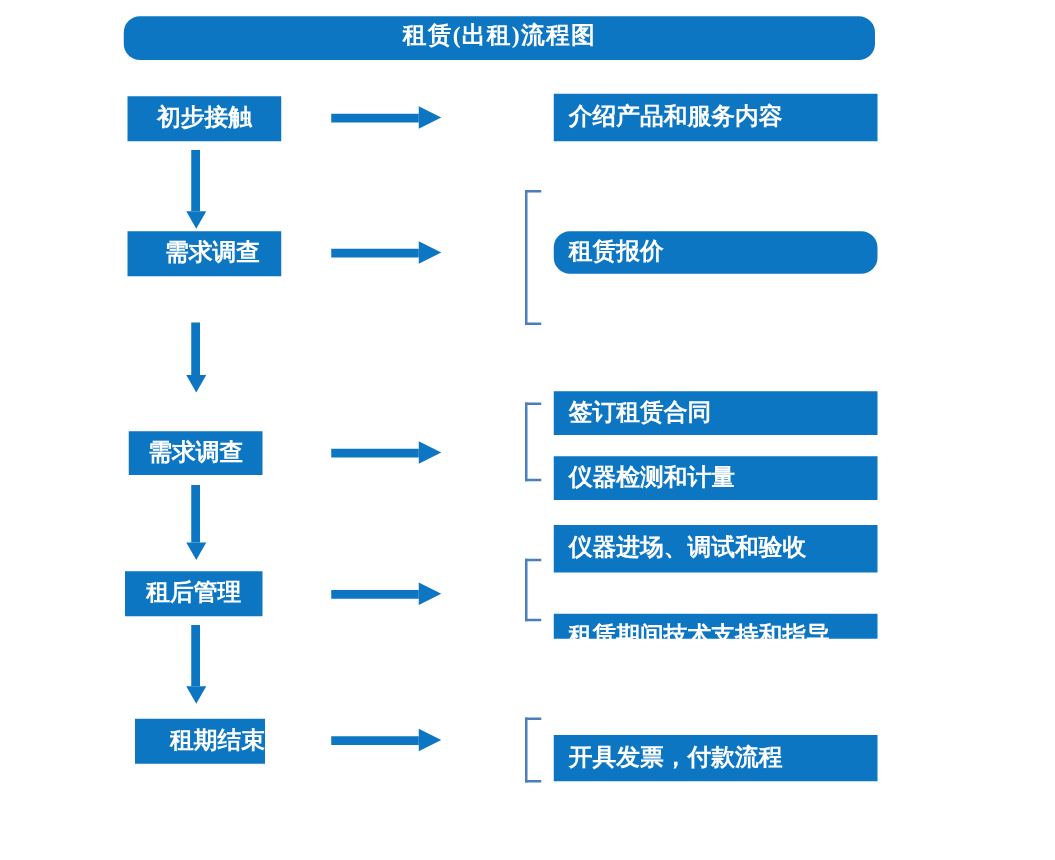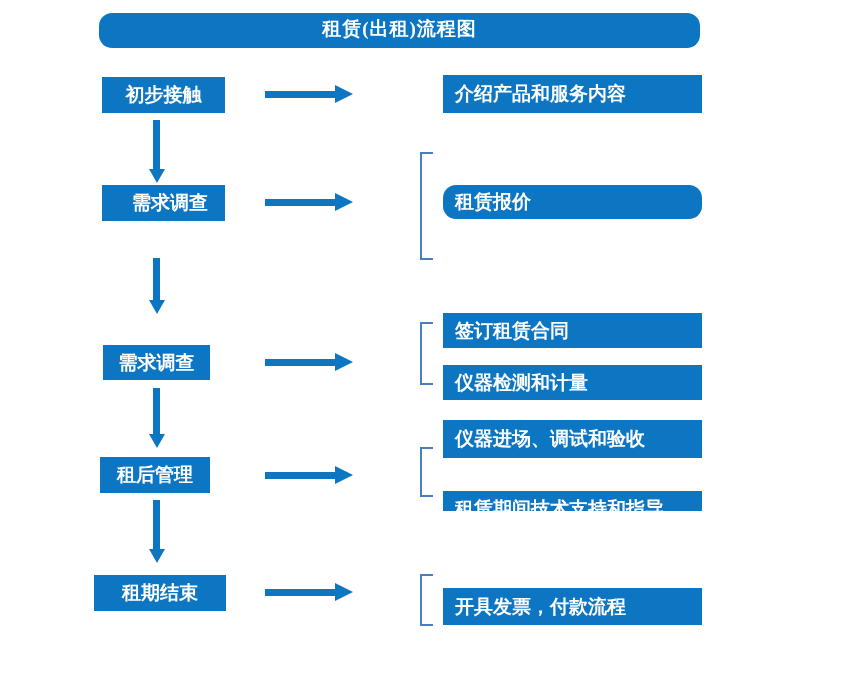--- a/index.html
+++ b/index.html
@@ -28,21 +28,21 @@
     font-weight:bold;font-size:19px;white-space:nowrap;
   }
   .left-box{text-align:center;}
   .right-box{text-align:left;padding-left:12px;}
 
   
   .l1{left:102px;top:77px;width:123px;height:36px;line-height:36px;}
   .l2{left:102px;top:185px;width:123px;height:36px;line-height:36px;padding-left:13px;}
   .l3{left:103px;top:345px;width:107px;height:35px;line-height:35px;}
   .l4{left:100px;top:457px;width:110px;height:36px;line-height:36px;}
-  .l5{left:94px;top:575px;width:132px;height:36px;line-height:36px;}
+  .l5{left:108px;top:575px;width:104px;height:36px;line-height:36px;text-align:right;}
 
   
   .r1a{left:443px;top:75px;width:259px;height:38px;line-height:38px;}
   .r2a{left:443px;top:135px;width:259px;height:34px;line-height:34px;}
   .r2b{left:443px;top:185px;width:259px;height:34px;line-height:34px;border-radius:13px;}
   .r2c{left:443px;top:242px;width:259px;height:35px;line-height:35px;}
   .r3a{left:443px;top:313px;width:259px;height:35px;line-height:35px;}
   .r3b{left:443px;top:365px;width:259px;height:35px;line-height:35px;}
   .r4a{left:443px;top:420px;width:259px;height:38px;line-height:38px;}
   .r4b{left:443px;top:491px;width:259px;height:20px;line-height:35px;}

